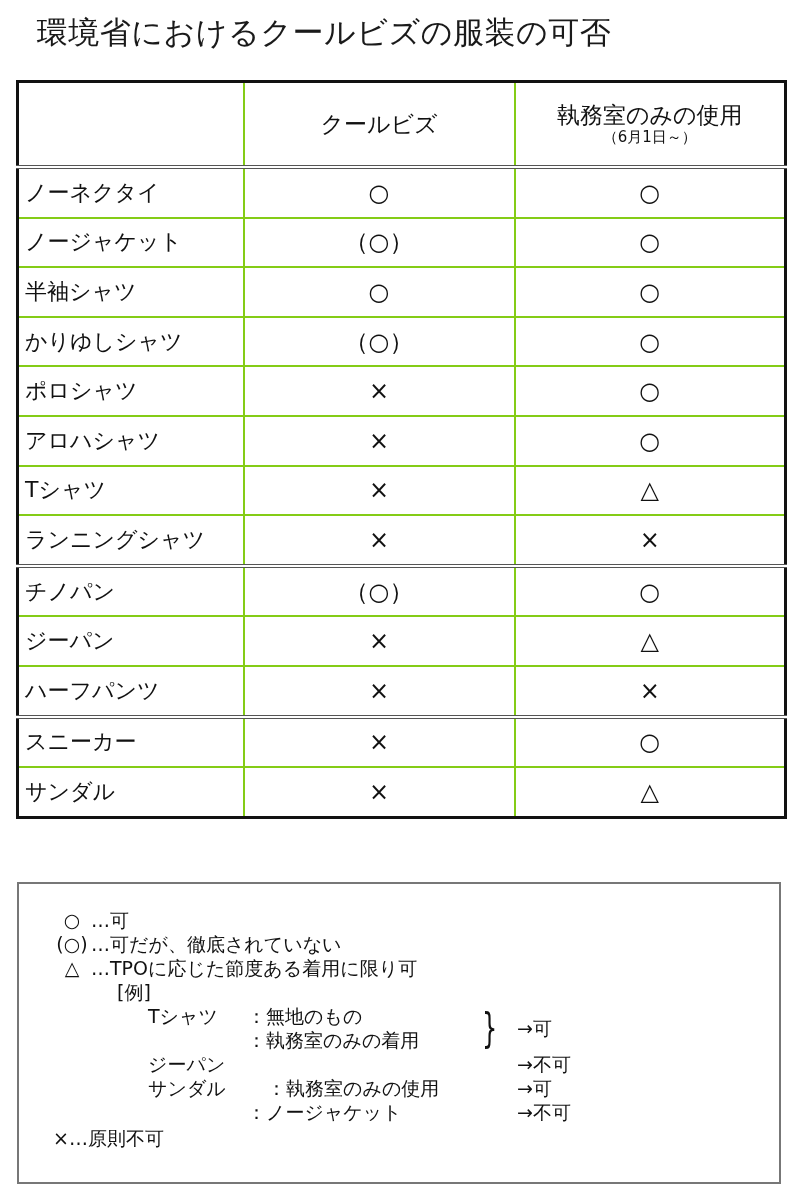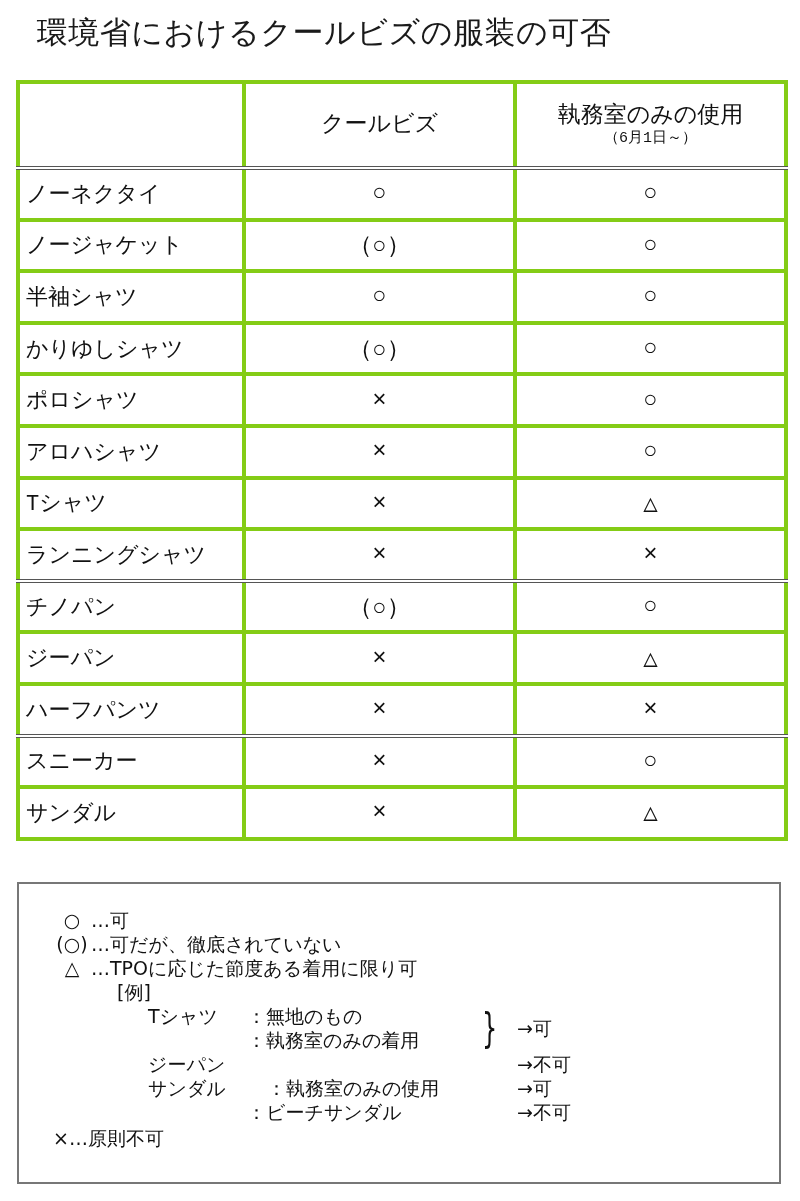--- a/index.html
+++ b/index.html
@@ -11,22 +11,22 @@
   .title {
     position: absolute; left: 0; top: 12px; width: 648px; text-align: center;
     font-size: 31px; letter-spacing: 0.5px; color: #1a1a1a;
   }
   table.main {
     position: absolute; left: 16px; top: 80px; width: 768px;
     border-collapse: collapse; border: 3px solid #111;
     table-layout: fixed;
   }
   table.main td, table.main th {
-    border: 4px solid #84cc16; padding: 0; height: 47.6px;
-    font-weight: normal; font-size: 22px; font-family: Liberation Mono, monospace;
+    border: 2px solid #84cc16; padding: 0; height: 47.6px;
+    font-weight: normal; font-size: 22px;
   }
   table.main th { height: 82px; font-size: 23px; line-height: 1.15; text-align: center; vertical-align: middle; }
   table.main thead tr th { border-bottom: 4px double #555; }
   table.main td.item { text-align: left; padding-left: 6px; font-size: 22px; }
   table.main td.mark { text-align: center; font-size: 24px; }
   table.main tr.group-end td { border-bottom: 4px double #555; }
   col.c1 { width: 226px; } col.c2 { width: 271px; } col.c3 { width: 271px; }
   .sub { display: block; font-size: 15px; }
 
   .legend {
@@ -147,19 +147,19 @@
   <div class="lg-line" style="left:458px; top:122px; font-size:40px; line-height:44px; transform:scaleX(0.6);">}</div>
   <div class="lg-line" style="left:498px; top:132px;">→可</div>
 
   <div class="lg-line" style="left:129px; top:168px;">ジーパン</div>
   <div class="lg-line" style="left:498px; top:168px;">→不可</div>
 
   <div class="lg-line" style="left:129px; top:192px;">サンダル</div>
   <div class="lg-line" style="left:228px; top:192px;margin-left:20px;">：執務室のみの使用</div>
   <div class="lg-line" style="left:498px; top:192px;">→可</div>
 
-  <div class="lg-line" style="left:228px; top:216px;">：ビーチサンダル</div>
+  <div class="lg-line" style="left:228px; top:216px;">：ノージャケット</div>
   <div class="lg-line" style="left:498px; top:216px;">→不可</div>
 
   <div class="lg-line" style="left:34px; top:242px;">
     <span>×</span><span>…原則不可</span>
   </div>
 </div>
 
 </body></html>

